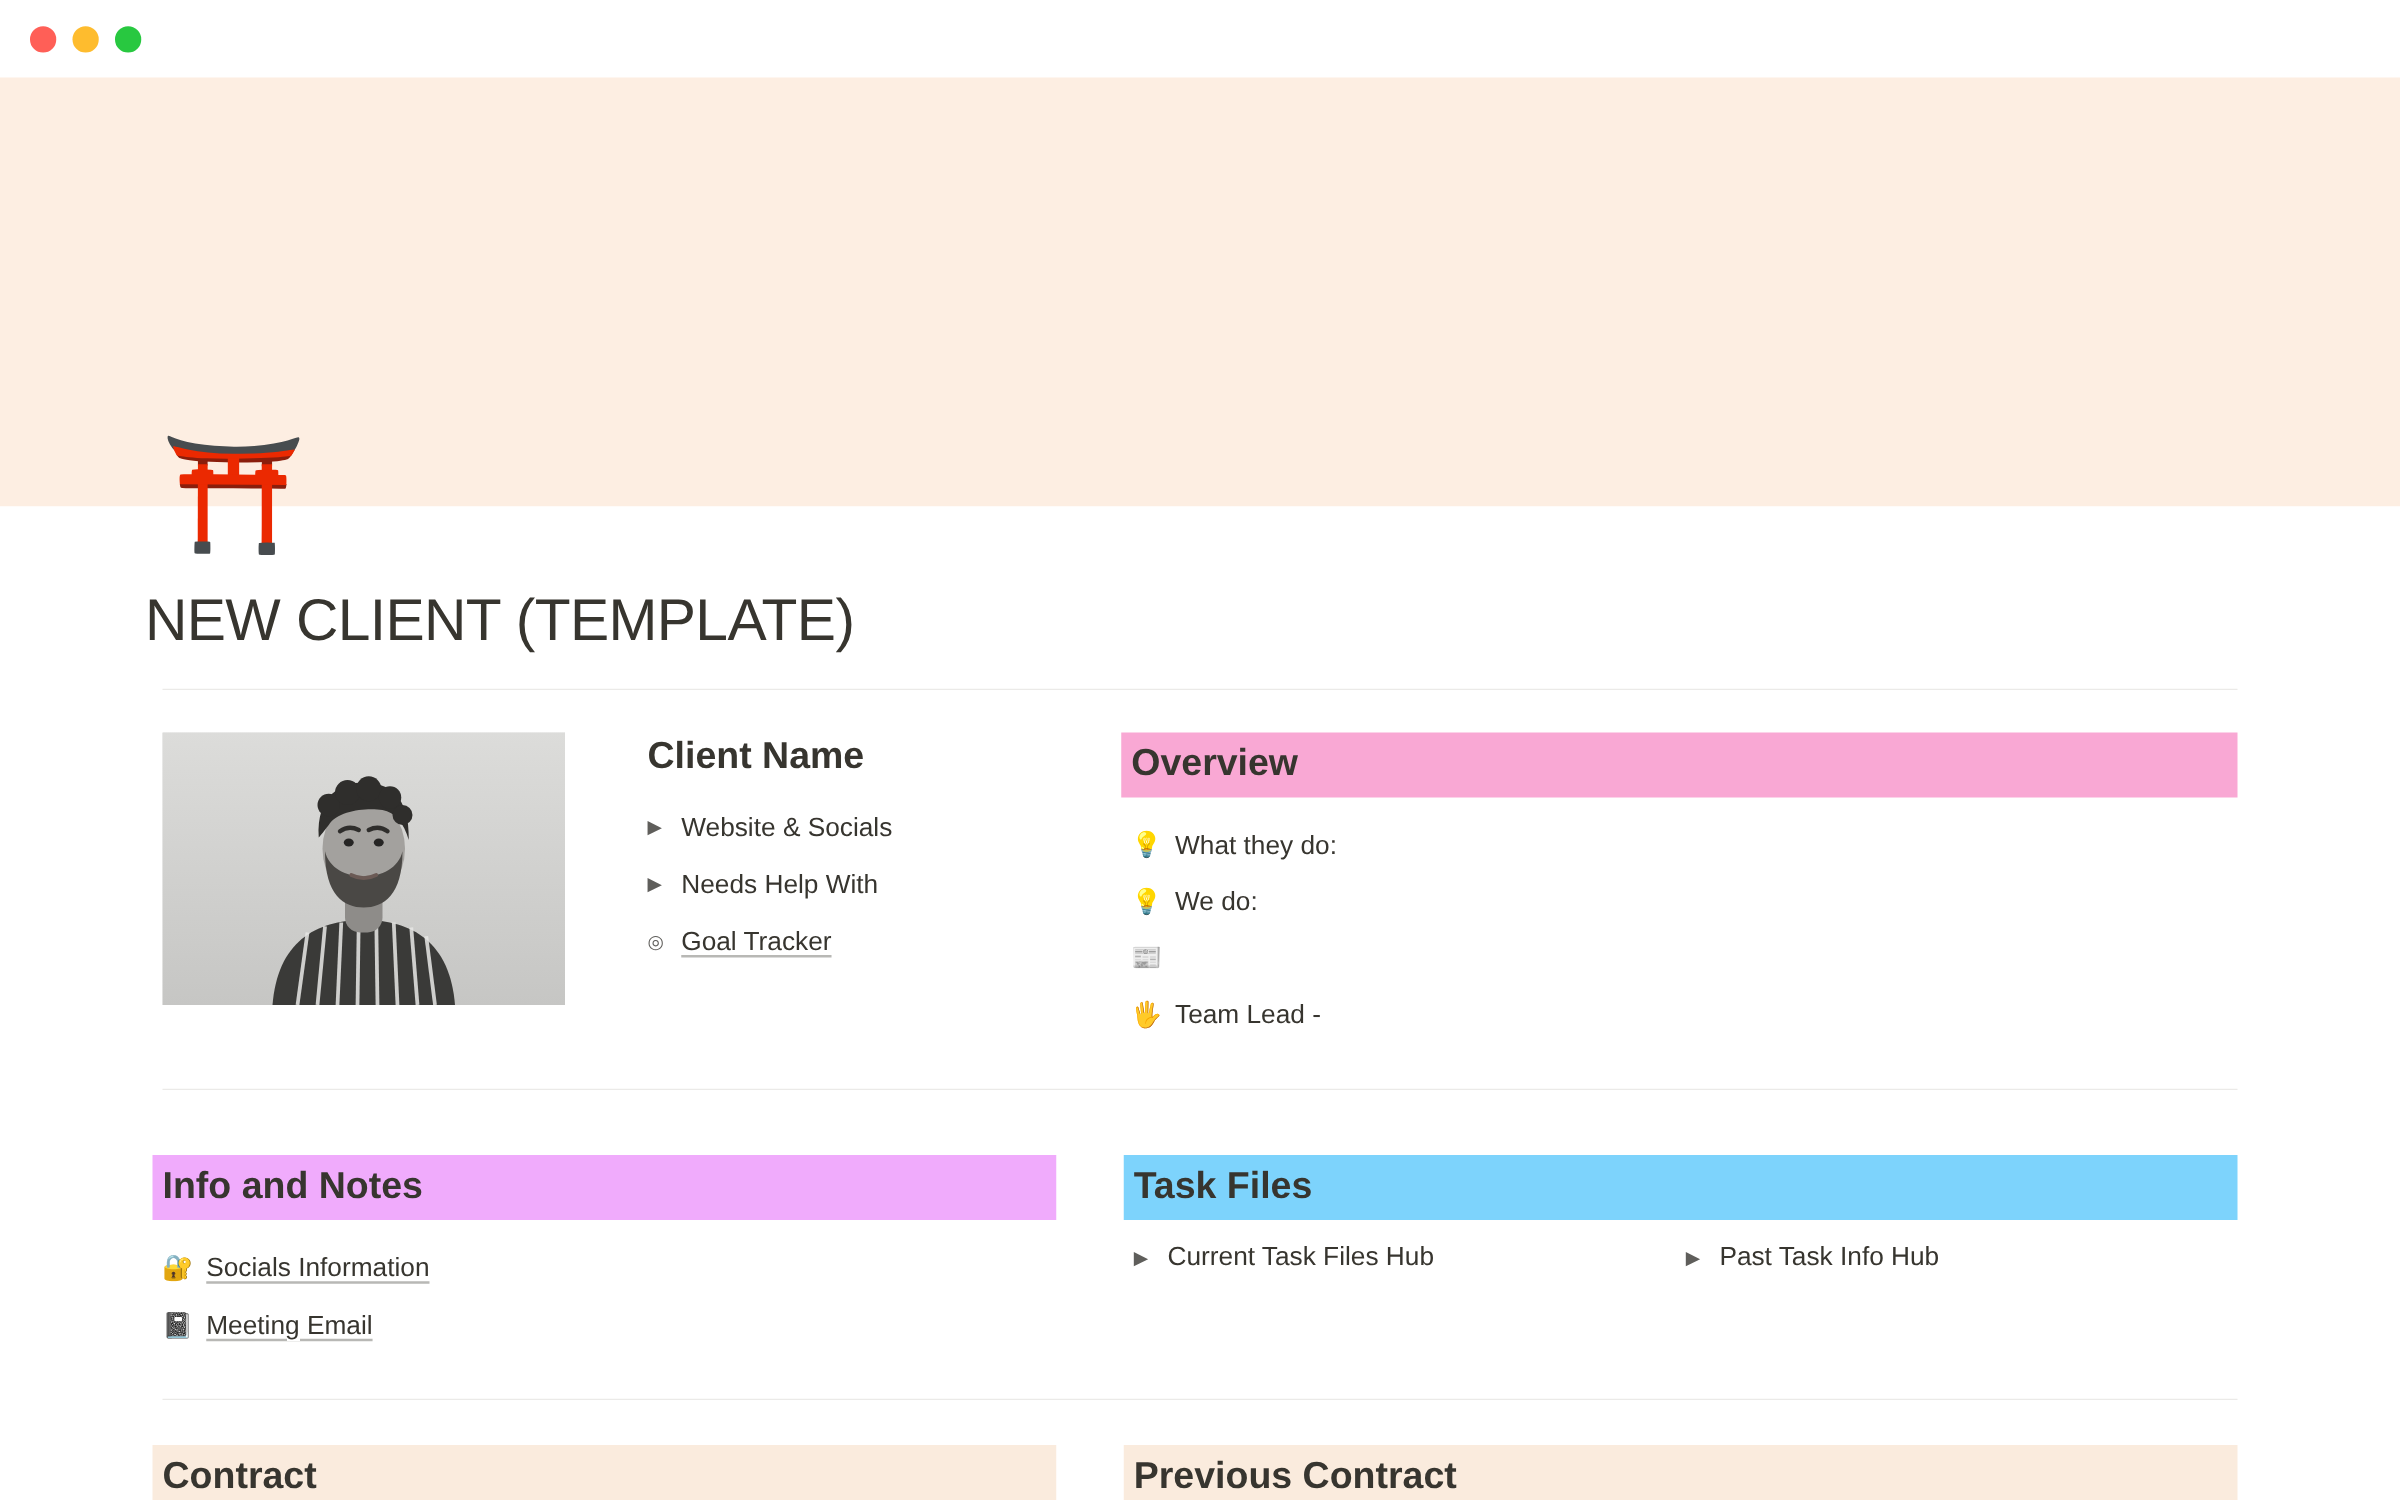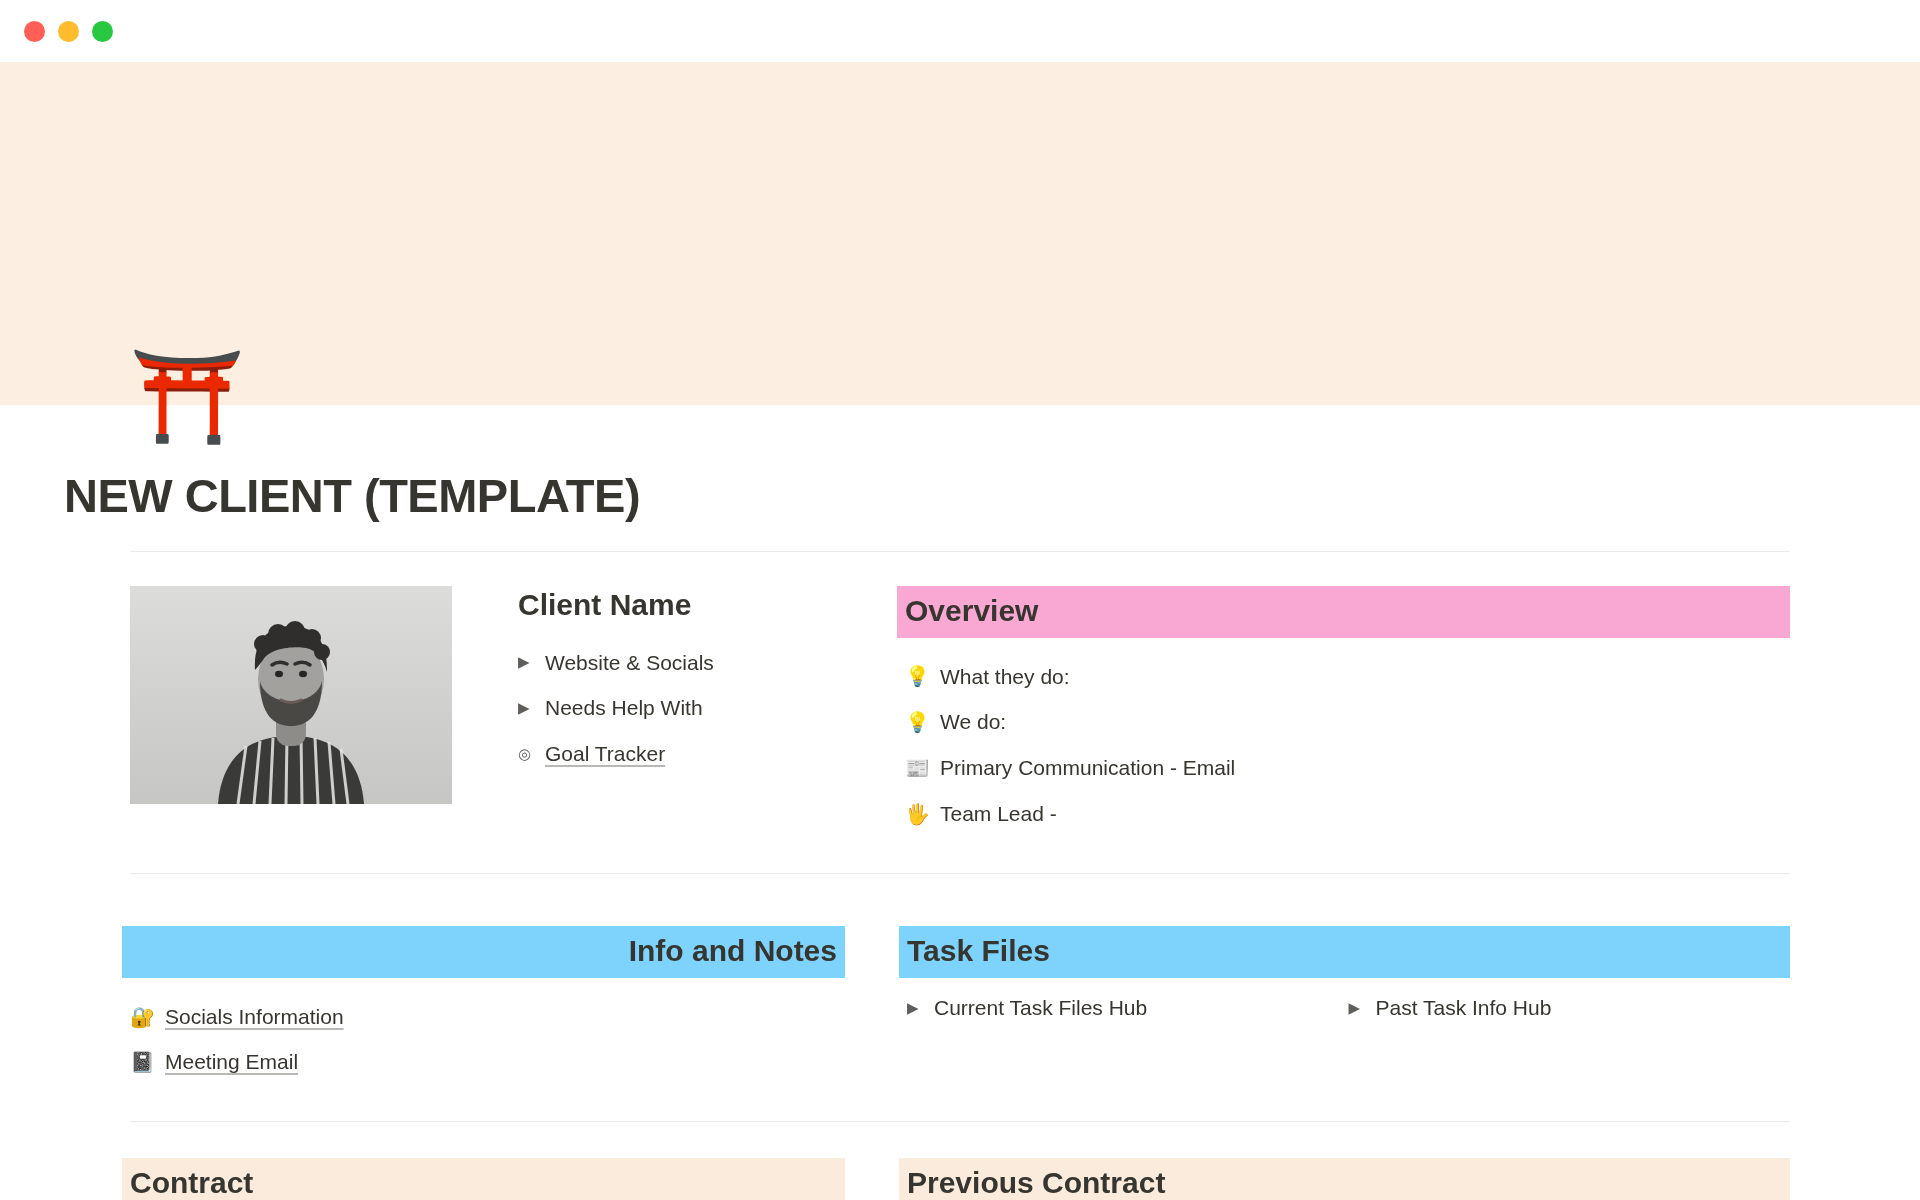--- a/index.html
+++ b/index.html
@@ -42,24 +42,24 @@
   .page-icon {
     margin-top: -63px;
     margin-left: 130px;
     width: 108px;
     height: 108px;
     font-size: 92px;
     line-height: 108px;
   }
 
   h1.page-title {
-    margin-left: 64px;
+    margin-left: 116px;
     margin-top: 18px;
     font-size: 47px;
-    font-weight: bold;
+    font-weight: normal;
     letter-spacing: -0.5px;
     color: #37352f;
   }
 
   .divider {
     margin: 28px 130px 0 130px;
     height: 1px;
     background: #ebeae8;
   }
 
@@ -86,21 +86,21 @@
     font-size: 30px;
     font-weight: bold;
     color: #37352f;
     line-height: 1.25;
   }
   h2.block-head.shaded {
     padding: 6px 8px 8px 8px;
     margin-left: -8px;
   }
   .shade-grey  { background: #f9a8d4; }
-  .shade-green { background: #7dd3fc; text-align: right; }
+  .shade-green { background: #f0abfc; }
   .shade-blue  { background: #7dd3fc; }
   .shade-orange{ background: #faebdd; }
 
   .list { margin-top: 16px; }
   .row {
     display: flex;
     align-items: center;
     gap: 11px;
     font-size: 21px;
     line-height: 1.9;
@@ -230,21 +230,20 @@
         <div class="row">
           <span class="emoji">💡</span>
           <span>What they do:</span>
         </div>
         <div class="row">
           <span class="emoji">💡</span>
           <span>We do:</span>
         </div>
         <div class="row">
           <span class="emoji">📰</span>
-          <span>Primary Communication - Email</span>
         </div>
         <div class="row">
           <span class="emoji">🖐</span>
           <span>Team Lead -</span>
         </div>
       </div>
     </div>
 
   </div>
 

